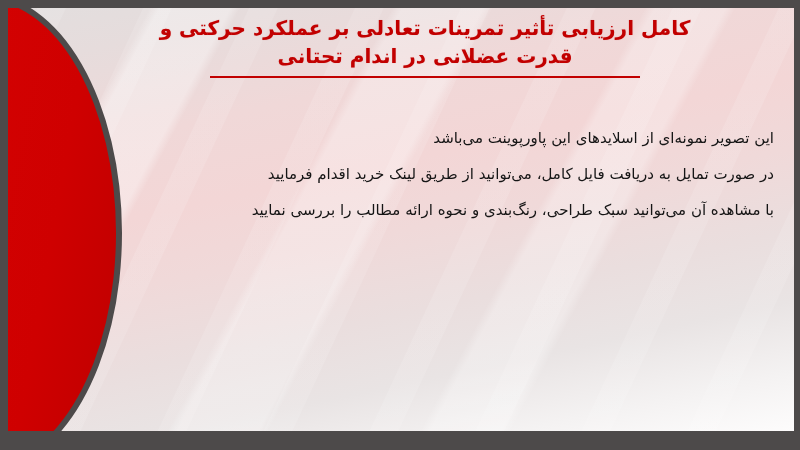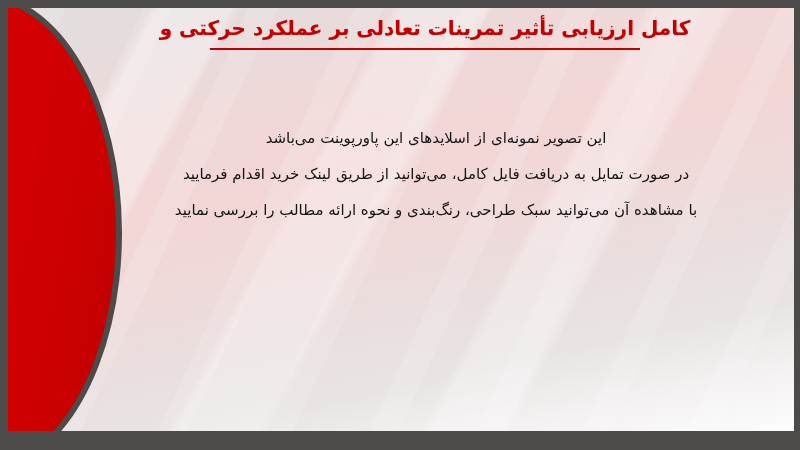--- a/index.html
+++ b/index.html
@@ -121,21 +121,21 @@
     margin: 6px auto 0 auto;
     border-top: 2px solid #c20000;
   }
 
   
   .body-block {
     position: absolute;
     left: 90px;
     right: 20px;
     top: 112px;
-    text-align: center;
+    text-align: right;
   }
   .body-line {
     color: #151515;
     font-size: 15px;
     font-weight: 400;
     line-height: 36px;
     white-space: nowrap;
   }
 </style>
 </head>
@@ -148,20 +148,21 @@
   <div class="inner">
 
     <div class="streaks"></div>
 
     <div class="lens-wrap">
       <div class="lens"></div>
     </div>
 
     <div class="title-block">
       <div class="title-line">کامل ارزیابی تأثیر تمرینات تعادلی بر عملکرد حرکتی و</div>
+      <div class="title-line">قدرت عضلانی در اندام تحتانی</div>
       <div class="title-rule"></div>
     </div>
 
     <div class="body-block">
       <div class="body-line">این تصویر نمونه‌ای از اسلایدهای این پاورپوینت می‌باشد</div>
       <div class="body-line">در صورت تمایل به دریافت فایل کامل، می‌توانید از طریق لینک خرید اقدام فرمایید</div>
       <div class="body-line">با مشاهده آن می‌توانید سبک طراحی، رنگ‌بندی و نحوه ارائه مطالب را بررسی نمایید</div>
     </div>
 
   </div>

